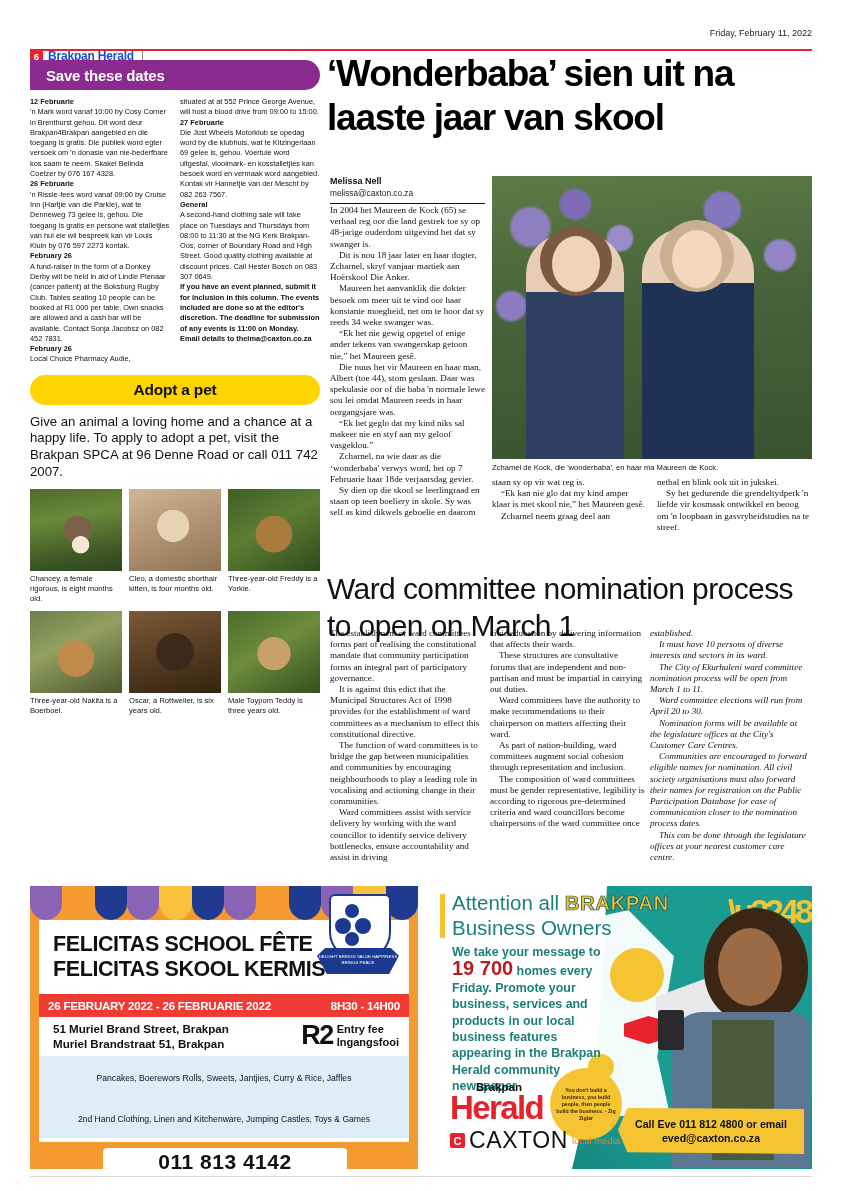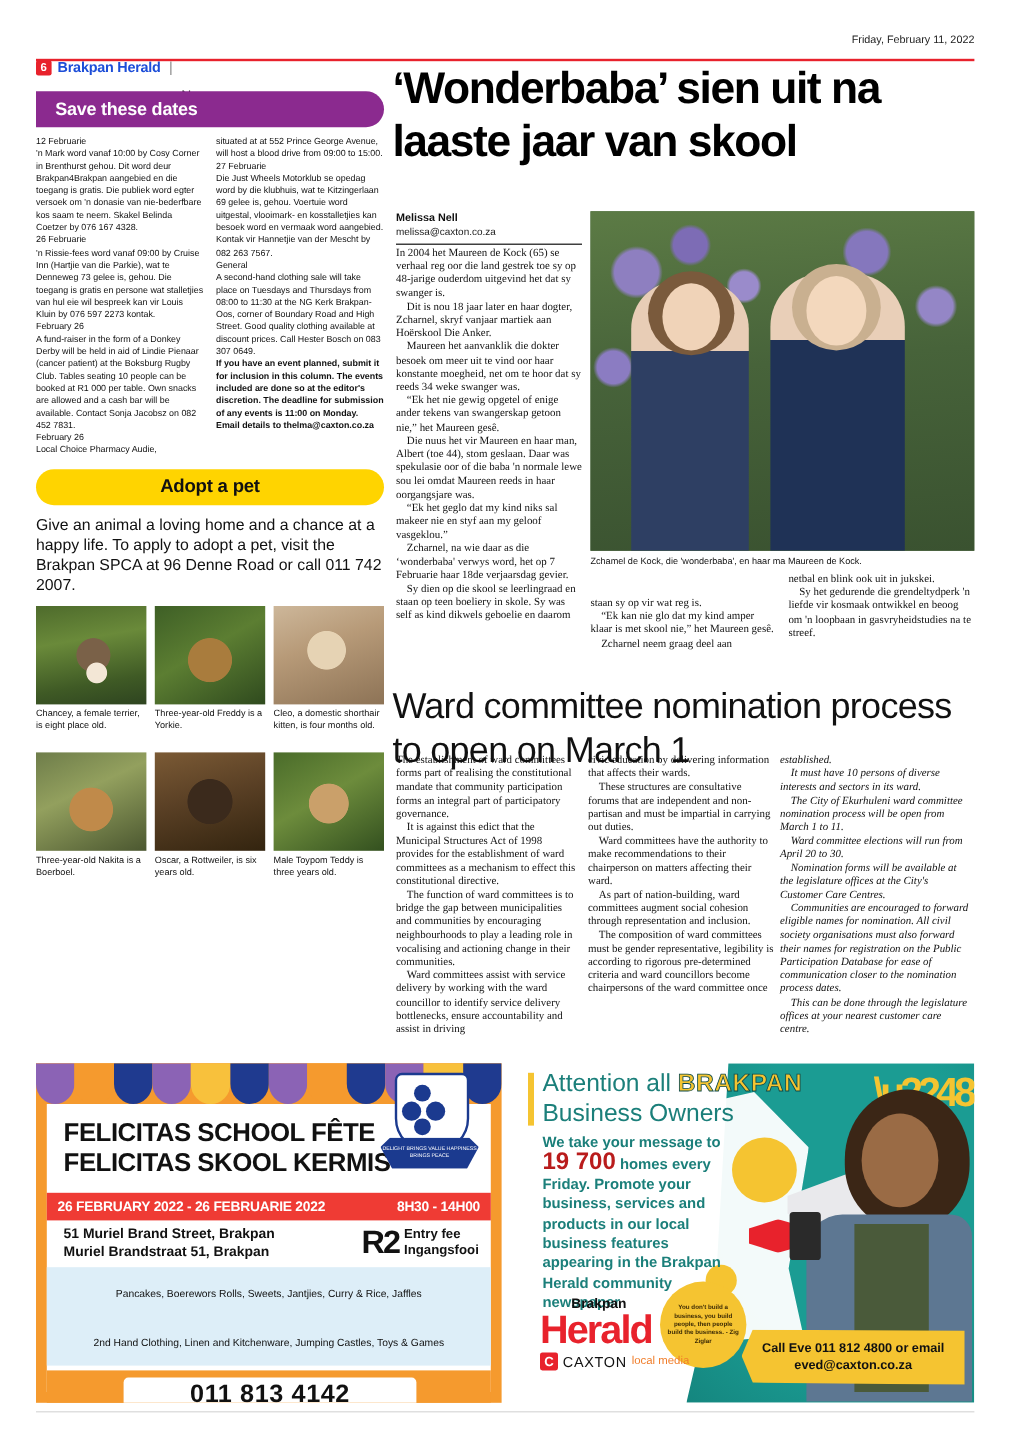--- a/index.html
+++ b/index.html
@@ -18,35 +18,35 @@
     width:13px;height:13px;display:flex;align-items:center;justify-content:center;
     border-radius:2px;
   }
   .mh-title{color:#1d4ed8;font-weight:bold;font-size:12px;letter-spacing:-.2px;}
   .mh-pipe{color:#8a8a8a;font-size:12px;font-weight:300;padding:0 2px;}
   .mh-section{color:#222;font-size:11.5px;margin-top:48px;}
   .mh-date{position:absolute;right:0;top:2px;color:#222;font-size:9px;text-align:right;}
   .mh-rule{position:absolute;left:30px;top:49px;width:782px;height:2px;background:#e8222c;}
 
   
-  .leftcol{position:absolute;left:30px;top:76px;width:290px;}
+  .leftcol{position:absolute;left:30px;top:60px;width:290px;}
 
   .banner{
     height:30px;border-radius:0 15px 15px 0;display:flex;align-items:center;
     padding-left:16px;box-sizing:border-box;
   }
   .banner.purple{background:#8b2a8f;}
   .banner.yellow{background:#ffd400;justify-content:center;padding-left:0;}
   .banner-text{color:#fff;font-weight:bold;font-size:15px;letter-spacing:-.2px;}
   .banner.yellow .banner-text{color:#111;font-size:15.5px;}
 
   .dates-cols{display:flex;gap:10px;margin-top:7px;}
   .dates-col{width:140px;font-family:"Liberation Sans",sans-serif;font-size:7.4px;line-height:10.3px;color:#111;text-align:left;}
   .dates-col p{margin:0;}
-  .dates-col .dt{font-weight:normal;}
+  .dates-col .dt{font-weight:bold;}
   .dates-col .bold{font-weight:bold;}
 
   .adopt-body{margin-top:9px;font-size:13.2px;line-height:16.6px;color:#111;font-weight:500;}
 
   .pets-grid{display:flex;flex-wrap:wrap;gap:7px;margin-top:9px;}
   .pet{width:92px;}
   .pet-photo{width:92px;height:82px;background:#777;position:relative;overflow:hidden;}
   .pet-cap{font-size:7.6px;line-height:10px;color:#111;margin-top:3px;min-height:30px;}
 
   
@@ -105,21 +105,21 @@
   .hero-f2{position:absolute;left:150px;top:52px;width:112px;height:231px;
     background:linear-gradient(180deg,#e9cfb8 0 24%, #1f3256 24% 100%);border-radius:44px 44px 0 0;}
   .hero-h1{position:absolute;left:48px;top:50px;width:72px;height:70px;border-radius:50%;
     background:#7a5a3c;}
   .hero-h2{position:absolute;left:168px;top:44px;width:74px;height:72px;border-radius:50%;
     background:#c9b090;}
   .hero-face1{position:absolute;left:60px;top:60px;width:48px;height:56px;border-radius:50%;background:#f0d3b8;}
   .hero-face2{position:absolute;left:180px;top:54px;width:50px;height:58px;border-radius:50%;background:#f3d8bd;}
   .hero-cap{position:absolute;left:492px;top:463px;width:320px;font-size:7.6px;color:#111;}
 
-  .col-b{position:absolute;left:492px;top:477px;width:155px;margin-top:20px;}
+  .col-b{position:absolute;left:492px;top:477px;width:155px;}
   .col-c{position:absolute;left:657px;top:477px;width:155px;}
 
   
   .headline2{
     position:absolute;left:327px;top:545px;width:490px;
     font-size:30px;line-height:37px;color:#111;letter-spacing:-.6px;font-weight:400;
   }
   .ward-a{position:absolute;left:330px;top:628px;width:152px;}
   .ward-b{position:absolute;left:490px;top:628px;width:155px;}
   .ward-c{position:absolute;left:650px;top:628px;width:160px;font-style:italic;}
@@ -169,21 +169,21 @@
      -webkit-text-stroke:.7px #0c4a4a;}
   .cx-body{position:absolute;left:24px;top:58px;width:150px;font-weight:bold;
      font-size:12.4px;line-height:16.4px;color:#1b7f7a;}
   .cx-19700{font-size:20px;color:#b91c1c;}
   .cx-logo{position:absolute;left:22px;top:196px;}
   .cx-h-brak{font-size:11.5px;font-weight:bold;color:#111;margin-left:26px;line-height:11px;}
   .cx-h-herald{font-size:33px;font-weight:bold;color:#e8222c;letter-spacing:-1.6px;line-height:30px;}
   .cx-caxton{display:flex;align-items:center;gap:4px;margin-top:4px;}
   .cx-cbox{width:15px;height:15px;background:#e8222c;color:#fff;font-weight:bold;font-size:11px;
      display:flex;align-items:center;justify-content:center;border-radius:2px;}
-  .cx-cname{font-size:12px;color:#111;letter-spacing:.6px;}
+  .cx-cname{font-size:23px;color:#111;letter-spacing:.6px;}
   .cx-clm{font-size:9.5px;color:#f07d2a;}
   .cx-callout{position:absolute;left:190px;top:222px;width:186px;height:46px;background:#f5c431;
      clip-path:polygon(5% 0,100% 2%,100% 100%,5% 96%,0 48%);
      display:flex;align-items:center;justify-content:center;}
   .cx-callout p{margin:0;text-align:center;font-weight:bold;font-size:10.6px;line-height:14px;color:#111;}
   .cx-quote{position:absolute;left:122px;top:182px;width:72px;height:72px;border-radius:50%;
      background:#f5c431;display:flex;align-items:center;justify-content:center;}
   .cx-quote p{margin:0;text-align:center;font-size:5.2px;line-height:7px;font-weight:bold;color:#3b2a05;padding:0 6px;}
   .cx-mega{position:absolute;left:196px;top:120px;width:72px;height:48px;}
   .cx-mega i{position:absolute;left:0;top:10px;width:42px;height:28px;background:#e8222c;
@@ -249,29 +249,29 @@
 
     <div class="banner yellow" style="margin-top:10px;border-radius:15px;">
       <span class="banner-text">Adopt a pet</span>
     </div>
 
     <div class="adopt-body">Give an animal a loving home and a chance at a happy life. To apply to adopt a pet, visit the Brakpan SPCA at 96 Denne Road or call 011 742 2007.</div>
 
     <div class="pets-grid">
       <div class="pet">
         <div class="pet-photo ph1"></div>
-        <div class="pet-cap">Chancey, a female terrier, is eight place old.</div>
+        <div class="pet-cap">Chancey, a female rigorous, is eight months old.</div>
+      </div>
+      <div class="pet">
+        <div class="pet-photo ph2"></div>
+        <div class="pet-cap">Cleo, a domestic shorthair kitten, is four months old.</div>
       </div>
       <div class="pet">
         <div class="pet-photo ph3"></div>
         <div class="pet-cap">Three-year-old Freddy is a Yorkie.</div>
-      </div>
-      <div class="pet">
-        <div class="pet-photo ph2"></div>
-        <div class="pet-cap">Cleo, a domestic shorthair kitten, is four months old.</div>
       </div>
       <div class="pet">
         <div class="pet-photo ph4"></div>
         <div class="pet-cap">Three-year-old Nakita is a Boerboel.</div>
       </div>
       <div class="pet">
         <div class="pet-photo ph5"></div>
         <div class="pet-cap">Oscar, a Rottweiler, is six years old.</div>
       </div>
       <div class="pet">

